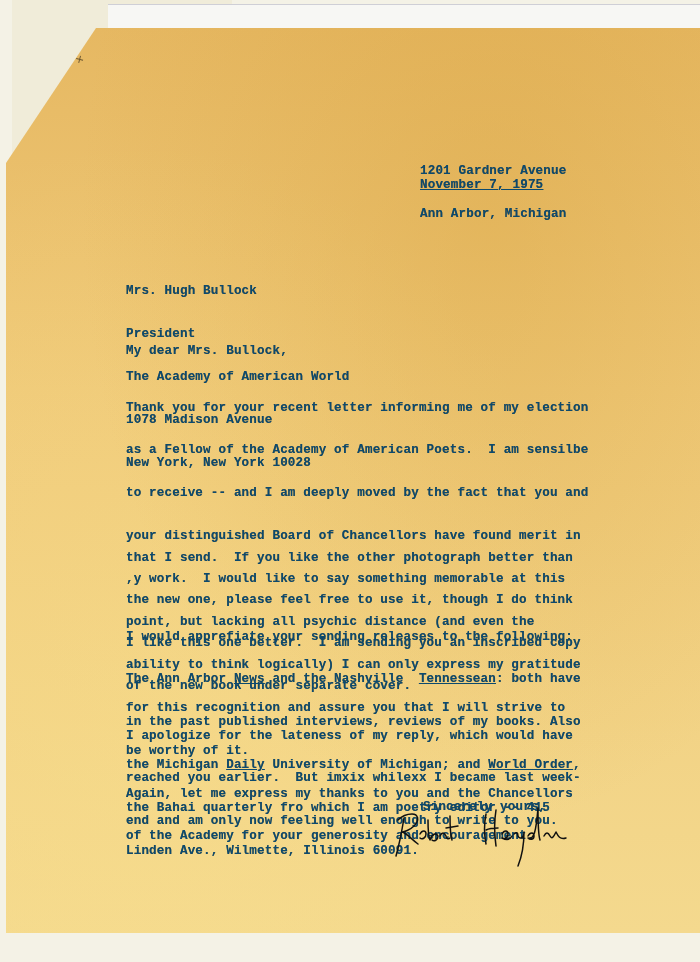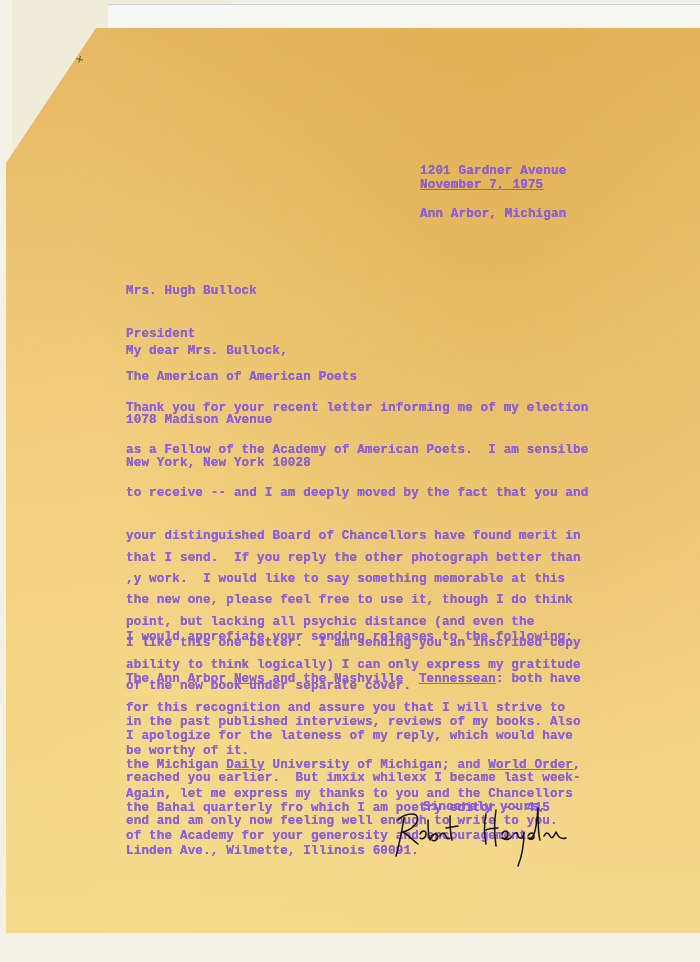--- a/index.html
+++ b/index.html
@@ -22,21 +22,21 @@
       radial-gradient(ellipse at 70% 20%, rgba(214,160,60,0.35), transparent 60%),
       radial-gradient(ellipse at 20% 80%, rgba(250,225,140,0.35), transparent 60%),
       linear-gradient(180deg, #e6b862 0%, #efc978 40%, #f4d98e 100%);
     clip-path: polygon(90px 0, 100% 0, 100% 100%, 0 100%, 0 135px);
   }
   .fold-mark {
     position:absolute; left:76px; top:52px; color:#6b5630; font-size:12px;
     transform:rotate(-30deg);
   }
   .typed {
-    position:absolute; color:#8b5cf6; font-size:12.6px; line-height:14.3px;
+    position:absolute; color:#0c4a6e; font-size:12.6px; line-height:14.3px;
     letter-spacing:0.15px; white-space:pre; font-weight:bold;
     text-shadow:0 0 0.4px rgba(60,45,30,0.6);
   }
   .u { text-decoration:underline; }
   .sender { left:420px; top:135px; }
   .sender div { height:15px; }
   .date { left:420px; top:178px;text-decoration:underline; }
   .recipient { left:126px; top:255px; }
   .recipient div { height:14.6px; }
   .salutation { left:126px; top:344px; }
@@ -68,41 +68,41 @@
 <div class="typed sender">
   <div>1201 Gardner Avenue</div>
   <div>Ann Arbor, Michigan</div>
 </div>
 
 <div class="typed date">November 7, 1975</div>
 
 <div class="typed recipient">
   <div>Mrs. Hugh Bullock</div>
   <div>President</div>
-  <div>The American of American Poets</div>
+  <div>The Academy of American World</div>
   <div>1078 Madison Avenue</div>
   <div>New York, New York 10028</div>
 </div>
 
 <div class="typed salutation">My dear Mrs. Bullock,</div>
 
 <div class="typed para p1">
   <div>Thank you for your recent letter informing me of my election</div>
   <div>as a Fellow of the Academy of American Poets.  I am sensilbe</div>
   <div>to receive -- and I am deeply moved by the fact that you and</div>
   <div>your distinguished Board of Chancellors have found merit in</div>
   <div>,y work.  I would like to say something memorable at this</div>
   <div>point, but lacking all psychic distance (and even the</div>
   <div>ability to think logically) I can only express my gratitude</div>
   <div>for this recognition and assure you that I will strive to</div>
   <div>be worthy of it.</div>
 </div>
 
 <div class="typed para p2">
-  <div>that I send.  If you reply the other photograph better than</div>
+  <div>that I send.  If you like the other photograph better than</div>
   <div>the new one, please feel free to use it, though I do think</div>
   <div>I like this one better.  I am sending you an inscribed copy</div>
   <div>of the new book under separate cover.</div>
 </div>
 
 <div class="typed para p3">
   <div>I would apprefiate your sending releases to the following:</div>
   <div><span>The Ann Arbor </span><span class="u">News</span><span> and the Nashville  </span><span class="u">Tennessean</span><span>: both have</span></div>
   <div>in the past published interviews, reviews of my books. Also</div>
   <div><span>the Michigan </span><span class="u">Daily</span><span> University of Michigan; and </span><span class="u">World Order</span><span>,</span></div>

